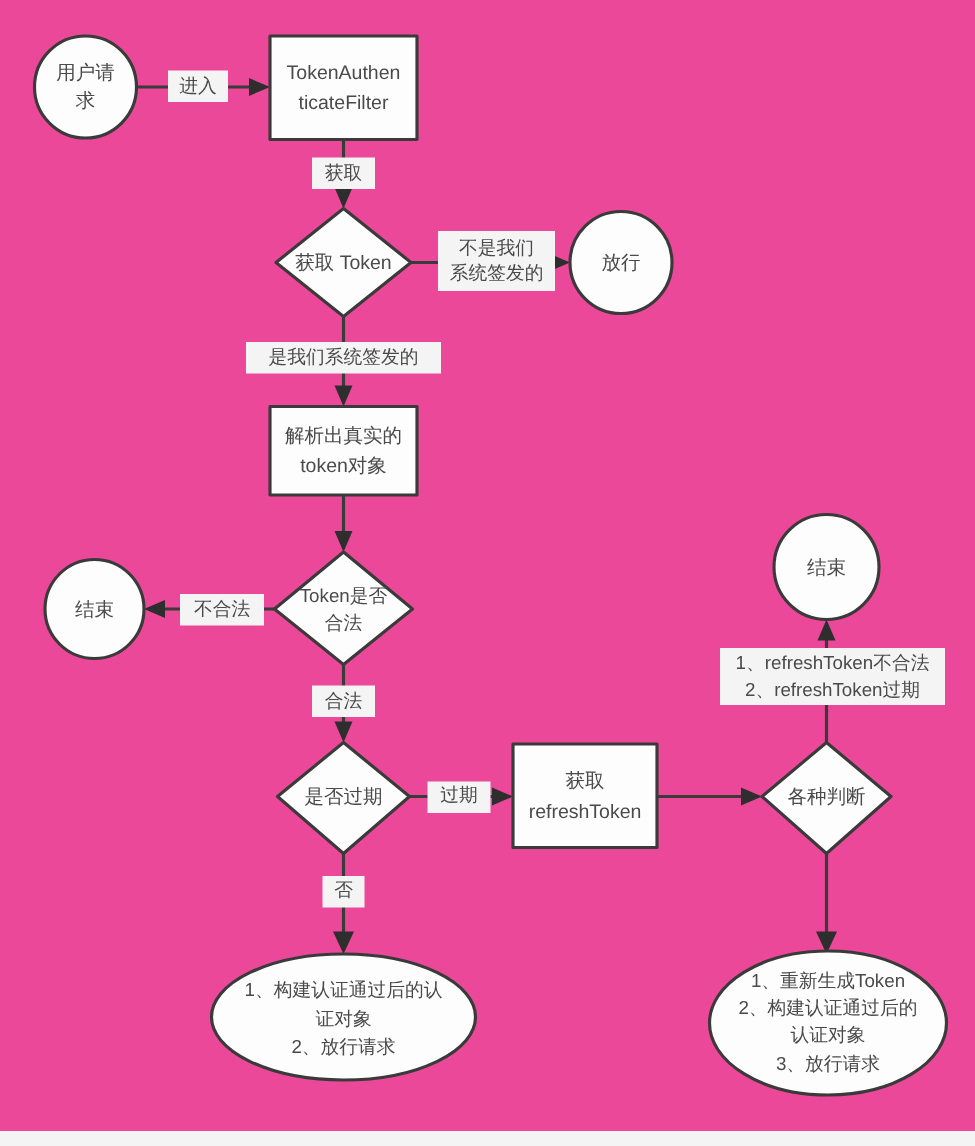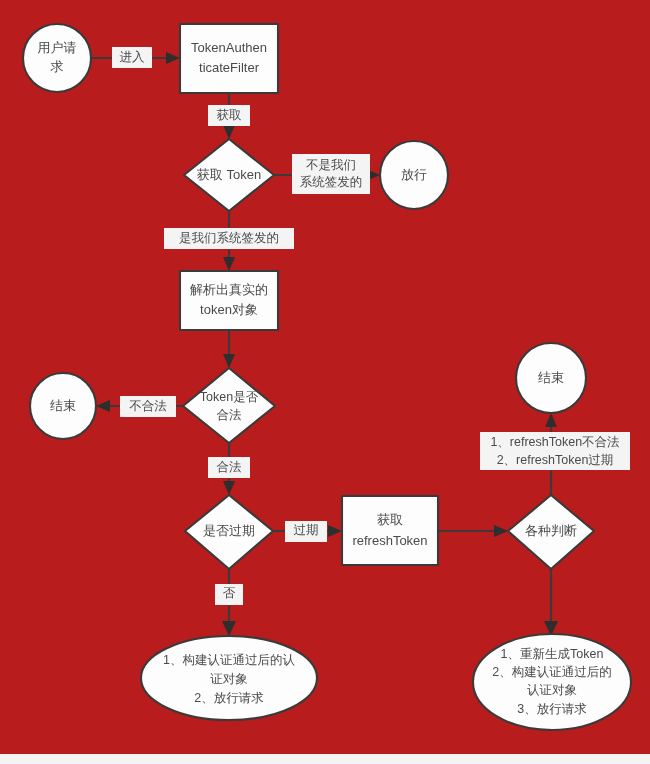--- a/index.html
+++ b/index.html
@@ -11,21 +11,21 @@
   body {
     width: 650px;
     height: 764px;
     overflow: hidden;
     font-family: "Liberation Sans", "DejaVu Sans", sans-serif;
   }
   #flow-root {
     position: relative;
     width: 650px;
     height: 754px;
-    background: #b91c1c;
+    background: #ec4899;
     text-align: right;
   }
   svg#flow-svg {
     position: absolute;
     top: 0;
     left: 0;
     width: 650px;
     height: 764px;
     display: block;
   }

